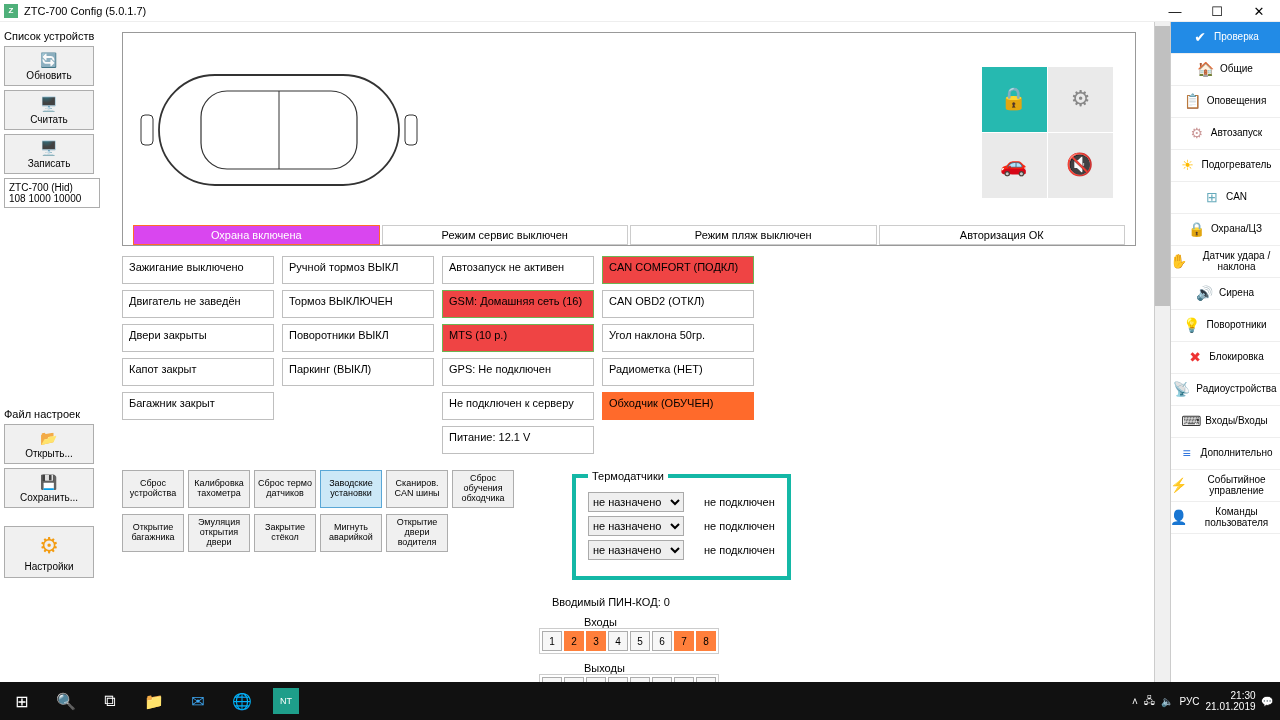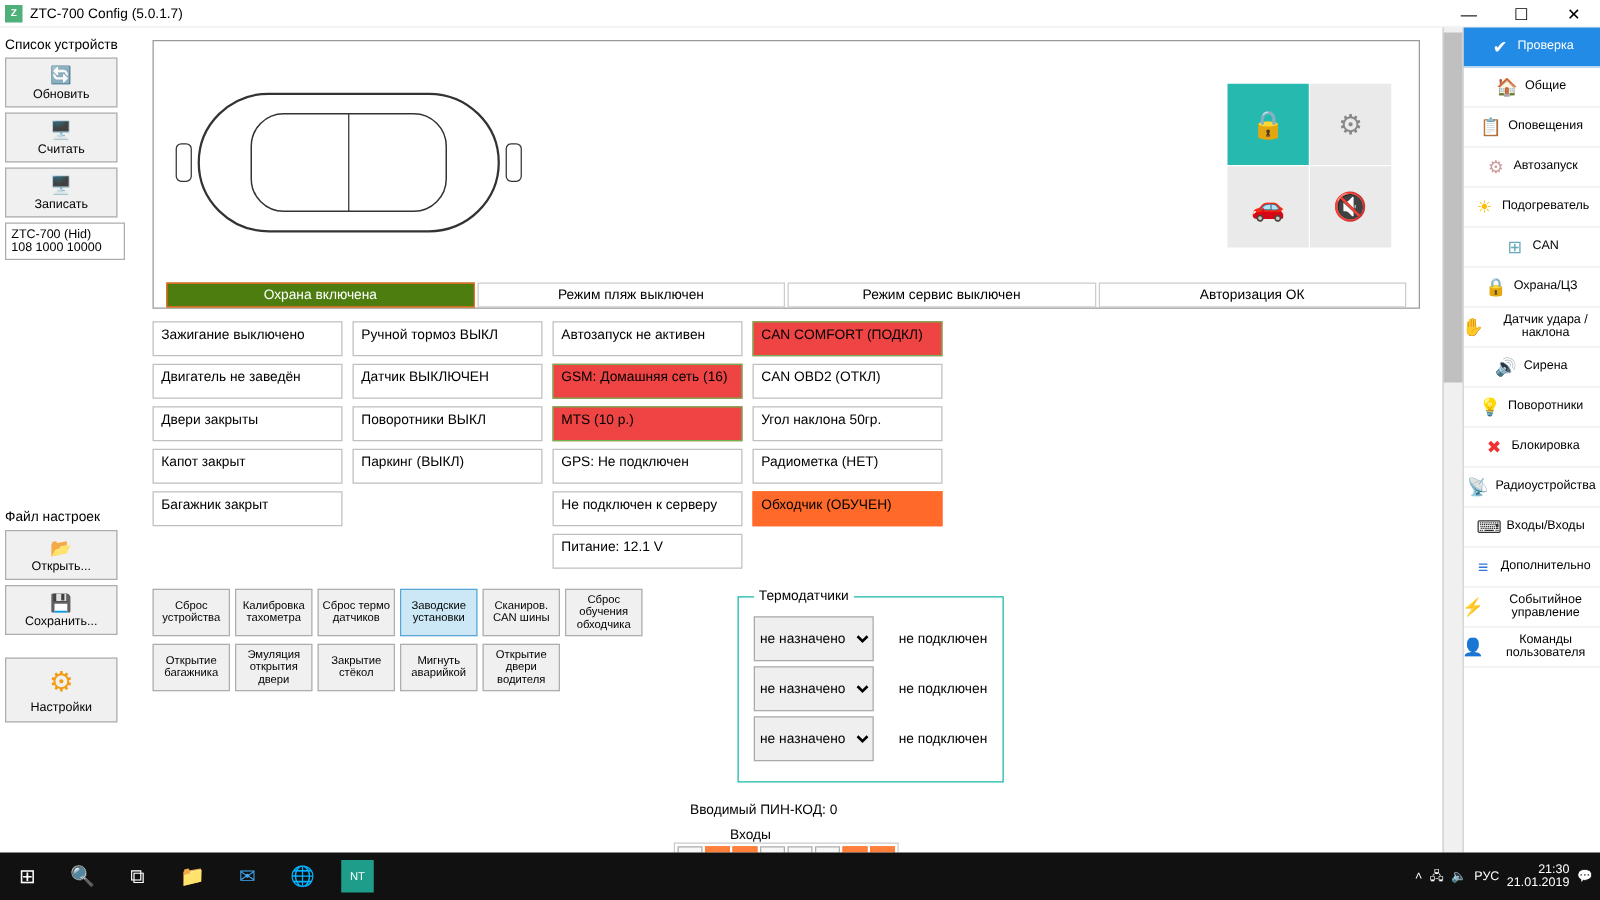--- a/index.html
+++ b/index.html
@@ -22,37 +22,37 @@
 
 .center { flex: 1; padding: 10px 18px; overflow: hidden; }
 .car-panel { border: 1px solid #999; padding: 18px 10px 0 10px; margin-bottom: 10px; }
 .car-row { display: flex; align-items: center; }
 .car-svg { flex: 1; }
 .tiles { display: grid; grid-template-columns: 65px 65px; gap: 1px; margin-right: 12px; }
 .tile { width: 65px; height: 65px; display: flex; align-items: center; justify-content: center; font-size: 22px; color: #888; background: #eaeaea; }
 .tile.active { background: #26b9b0; color: #fff; }
 .status-strip { display: flex; margin-top: 12px; gap: 2px; }
 .status-strip > div { flex: 1; border: 1px solid #ccc; text-align: center; padding: 3px 0; font-size: 11px; }
-.status-strip .armed { background: #4d7c0f; color: #fff; border-color: #ff6a2b; }
+.status-strip .armed { background: #d946ef; color: #fff; border-color: #ff6a2b; }
 
 .grid-status { display: grid; grid-template-columns: repeat(4, 152px); gap: 6px 8px; margin-bottom: 16px; }
 .cell { border: 1px solid #bfbfbf; padding: 4px 6px; font-size: 11px; height: 28px; white-space: nowrap; overflow: hidden; }
 .cell.green { background: #ef4444; border-color: #6db453; }
 .cell.orange { background: #ff6a2b; border-color: #ff6a2b; }
 .cell.empty { border: none; }
 
 
 .actions { display: flex; gap: 6px; margin-bottom: 16px; }
 .left-actions { display: grid; grid-template-columns: repeat(6, 62px); gap: 4px; }
 .act-btn { width: 62px; height: 38px; border: 1px solid #adadad; background: #f0f0f0; font-size: 9px; text-align: center; display: flex; align-items: center; justify-content: center; line-height: 1.1; padding: 0 2px; }
 .act-btn.active { background: #cce8f7; border-color: #5aa7d6; }
-.thermo-box { border: 1px solid #14b8a6; padding: 6px 12px 12px; margin-left: 70px; }
+.thermo-box { border: 4px solid #14b8a6; padding: 6px 12px 12px; margin-left: 52px; }
 .thermo-box legend { padding: 0 4px; font-size: 11px; }
 .thermo-row { display: flex; gap: 20px; margin: 4px 0; align-items: center; }
-.thermo-row select { width: 96px; font-size: 11px; height: 36px; border: 1px solid #aaa; }
+.thermo-row select { width: 96px; font-size: 11px; height: 20px; border: 1px solid #aaa; }
 
 
 .io-row { display: flex; align-items: center; margin: 8px 0; flex-direction: column; }
 .io-label { width: 90px; font-size: 11px; }
 .io-boxes { display: flex; gap: 2px; border: 1px solid #ccc; padding: 2px; }
 .io-box { width: 20px; height: 20px; border: 1px solid #adadad; background: #f7f7f7; display: flex; align-items: center; justify-content: center; font-size: 10px; }
 .io-box.on { background: #ff7f3b; border-color: #ff7f3b; }
 
 
 .right-nav { width: 110px; border-left: 1px solid #ccc; }
@@ -143,33 +143,33 @@
           <div class="tile">
               <span>🚗</span>
             </div>
           <div class="tile">
               <span>🔇</span>
             </div>
         </div>
       </div>
       <div class="status-strip" id="status-strip">
           <div class="armed">Охрана включена</div>
+          <div>Режим сервис выключен</div>
           <div>Режим пляж выключен</div>
-          <div>Режим сервис выключен</div>
           <div>Авторизация ОК</div>
         </div>
     </div>
 
     <div class="grid-status" id="grid">
         <div class="cell">Зажигание выключено</div>
         <div class="cell">Ручной тормоз ВЫКЛ</div>
         <div class="cell">Автозапуск не активен</div>
         <div class="cell green">CAN COMFORT (ПОДКЛ)</div>
         <div class="cell">Двигатель не заведён</div>
-        <div class="cell">Датчик ВЫКЛЮЧЕН</div>
+        <div class="cell">Тормоз ВЫКЛЮЧЕН</div>
         <div class="cell green">GSM: Домашняя сеть (16)</div>
         <div class="cell">CAN OBD2 (ОТКЛ)</div>
         <div class="cell">Двери закрыты</div>
         <div class="cell">Поворотники ВЫКЛ</div>
         <div class="cell green">MTS (10 р.)</div>
         <div class="cell">Угол наклона 50гр.</div>
         <div class="cell">Капот закрыт</div>
         <div class="cell">Паркинг (ВЫКЛ)</div>
         <div class="cell">GPS: Не подключен</div>
         <div class="cell">Радиометка (НЕТ)</div>

